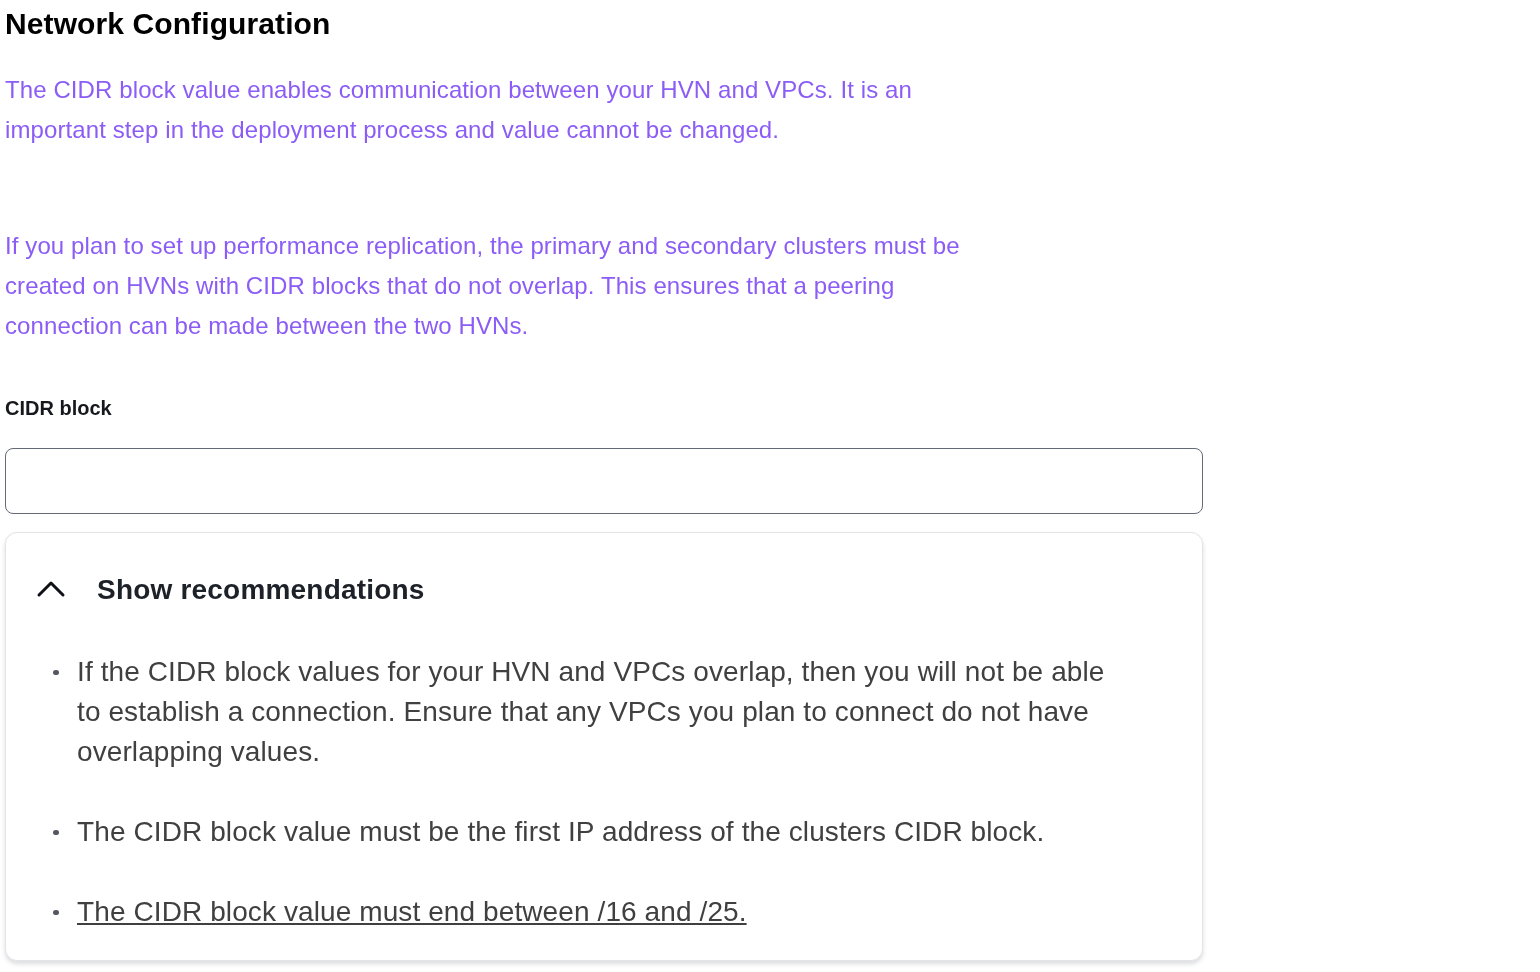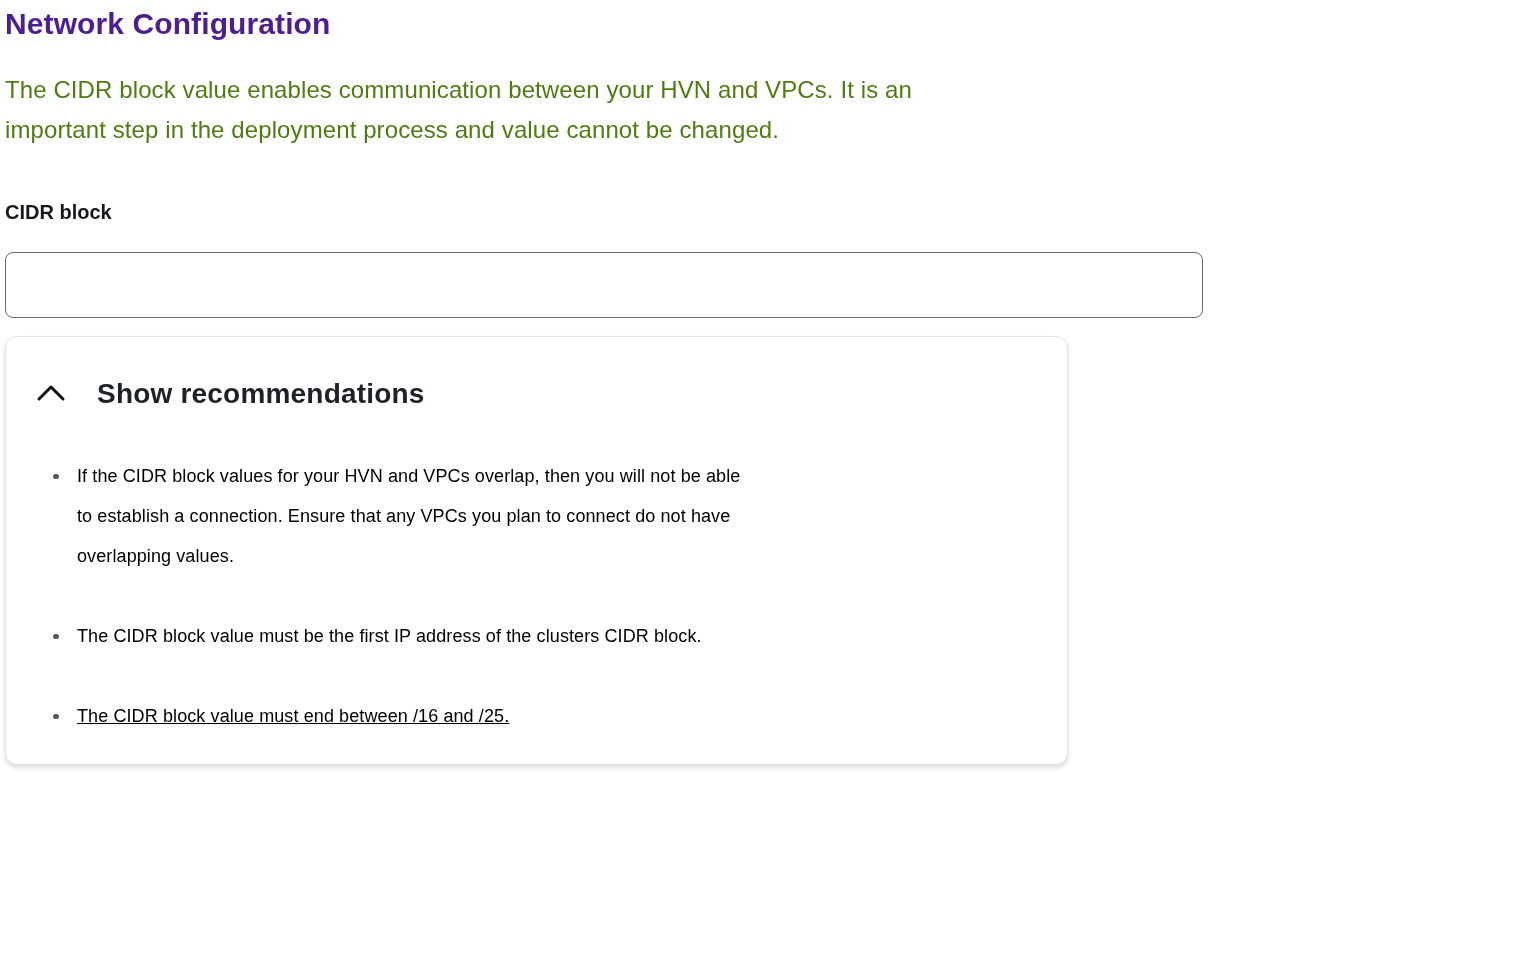--- a/index.html
+++ b/index.html
@@ -13,28 +13,28 @@
     overflow: hidden;
   }
   .content {
     padding-left: 5px;
     padding-top: 6px;
     width: 1250px;
   }
   .page-title {
     font-size: 30px;
     font-weight: 700;
-    color: #4c1d95;
+    color: #000000;
     line-height: 36px;
     margin: 0;
     letter-spacing: 0.1px;
   }
   .body-text {
     font-size: 24px;
-    color: #4d7c0f;
+    color: #8b5cf6;
     line-height: 40px;
     white-space: pre-line;
     margin: 0;
     letter-spacing: 0.1px;
   }
   .intro-text { margin-top: 28px; }
   .replication-text { margin-top: 76px; }
   .field-label {
     display: block;
     margin-top: 47px;
@@ -52,21 +52,21 @@
     border-radius: 8px;
     background: #ffffff;
     font-family: "Liberation Sans", sans-serif;
     font-size: 24px;
     color: #16181d;
     padding: 0 16px;
     outline: none;
   }
   .recommendations-card {
     margin-top: 18px;
-    width: 1063px;
+    width: 1198px;
     border: 1.5px solid #e2e4e8;
     border-radius: 12px;
     background: #ffffff;
     box-shadow: 0 3px 4px rgba(101,106,118,0.22);
     padding: 41px 38px 28px 30px;
   }
   .rec-toggle {
     display: flex;
     align-items: center;
     background: none;
@@ -93,22 +93,22 @@
     letter-spacing: 0.2px;
   }
   .rec-list {
     list-style: none;
     margin: 46px 0 0 0;
     padding: 0;
   }
   .rec-list li {
     position: relative;
     padding-left: 41px;
-    font-size: 18px;
-    color: #000000;
+    font-size: 28px;
+    color: #404040;
     line-height: 40px;
     white-space: pre-line;
     margin: 0 0 40px 0;
     letter-spacing: 0.1px;
     width: 1120px;
   }
   .rec-list li:last-child { margin-bottom: 0; text-decoration: underline; }
   .rec-list li::before {
     content: "";
     position: absolute;
@@ -123,20 +123,23 @@
 </head>
 <body>
 
 <div class="content">
 
   <h1 class="page-title">Network Configuration</h1>
 
   <p class="body-text intro-text">The CIDR block value enables communication between your HVN and VPCs. It is an
 important step in the deployment process and value cannot be changed.</p>
 
+  <p class="body-text replication-text">If you plan to set up performance replication, the primary and secondary clusters must be
+created on HVNs with CIDR blocks that do not overlap. This ensures that a peering
+connection can be made between the two HVNs.</p>
 
   <label class="field-label" for="cidr-block-input">CIDR block</label>
 
   <input id="cidr-block-input" class="cidr-input" type="text" value="" style="">
 
   <div class="recommendations-card">
 
     <button class="rec-toggle">
       <span class="chevron-wrap">
         <svg width="30" height="24" viewBox="0 0 30 24" aria-hidden="true">

